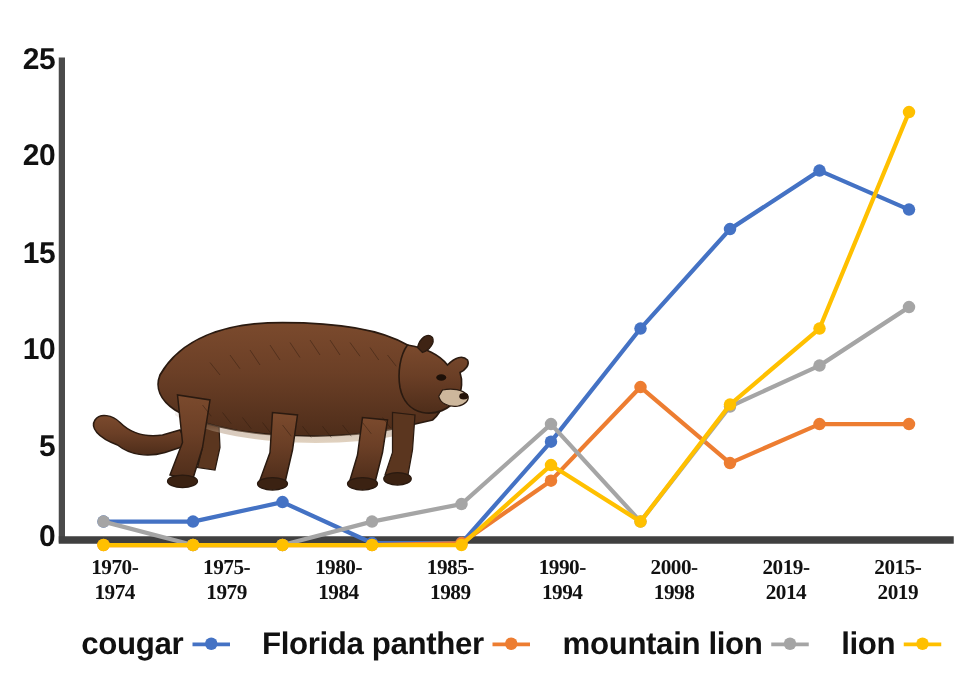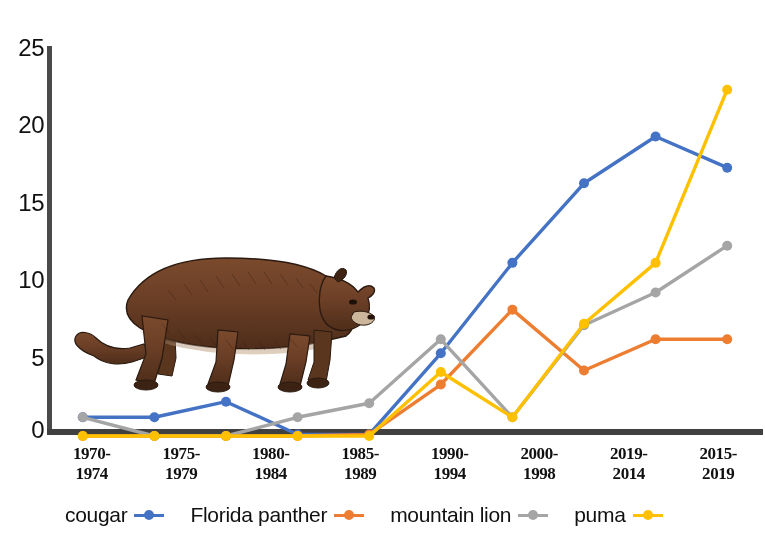--- a/index.html
+++ b/index.html
@@ -30,21 +30,21 @@
     background:#404040;
   }
 
   
   .ytick{
     position:absolute;
     right:0;
     width:44px;
     text-align:right;
     font-size:24px;
-    font-weight:normal;
+    font-weight:bold;
     color:#111;
     line-height:1;
     letter-spacing:-0.5px;
   }
   .ytick-wrap{position:absolute;left:0;top:0;width:44px;height:538px;}
 
   
   .xticks{
     position:absolute;
     left:47px; top:444px;
@@ -74,22 +74,22 @@
     padding-left:18px;
     box-sizing:border-box;
   }
   .legend-item{
     display:flex;
     align-items:center;
     margin-right:26px;
     white-space:nowrap;
   }
   .legend-label{
-    font-size:21px;
-    font-weight:normal;
+    font-size:25px;
+    font-weight:bold;
     color:#111;
     margin-right:7px;
     letter-spacing:-0.3px;
   }
   .legend-key{
     position:relative;
     width:30px;height:12px;
     display:inline-block;
   }
   .legend-key .ln{
@@ -288,21 +288,21 @@
       </span>
     </div>
     <div class="legend-item">
       <span class="legend-label">mountain lion</span>
       <span class="legend-key">
         <span class="ln" id="lk2a" style="background: rgb(165, 165, 165);"></span>
           <span class="dot" id="lk2b" style="background: rgb(165, 165, 165);"></span>
       </span>
     </div>
     <div class="legend-item">
-      <span class="legend-label">puma</span>
+      <span class="legend-label">lion</span>
       <span class="legend-key">
         <span class="ln" id="lk3a" style="background: rgb(255, 192, 0);"></span>
           <span class="dot" id="lk3b" style="background: rgb(255, 192, 0);"></span>
       </span>
     </div>
   </div>
 
 </div>
 
 </body></html>

